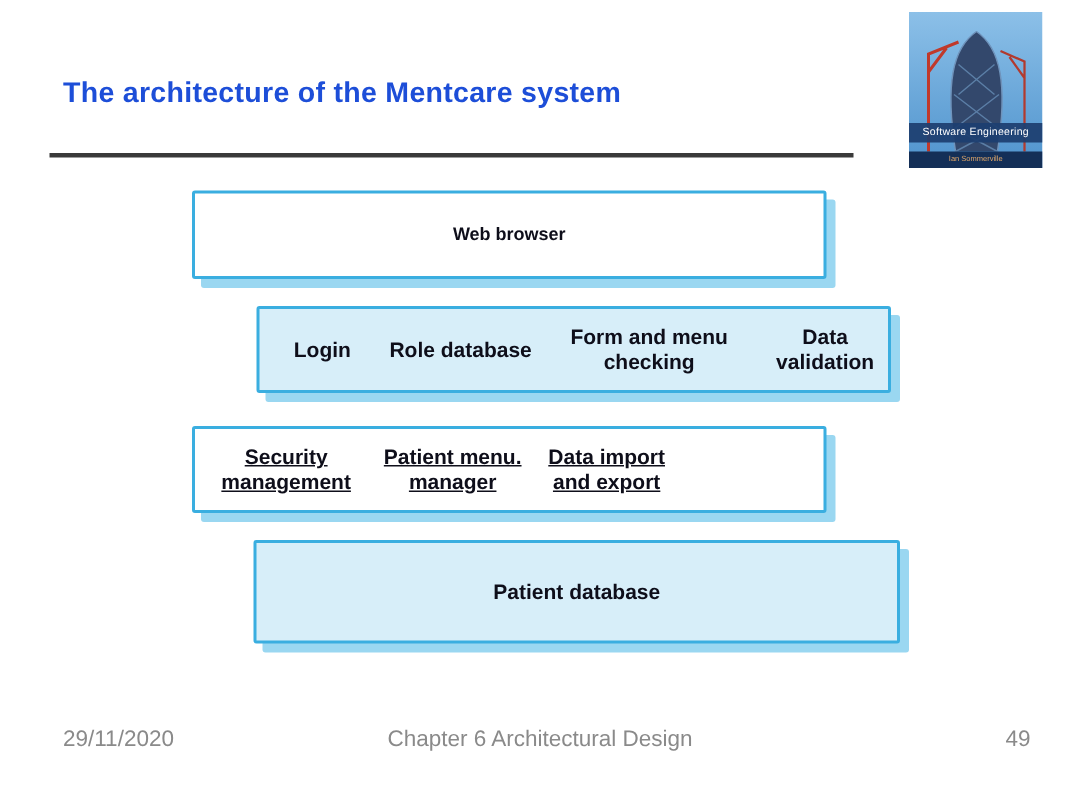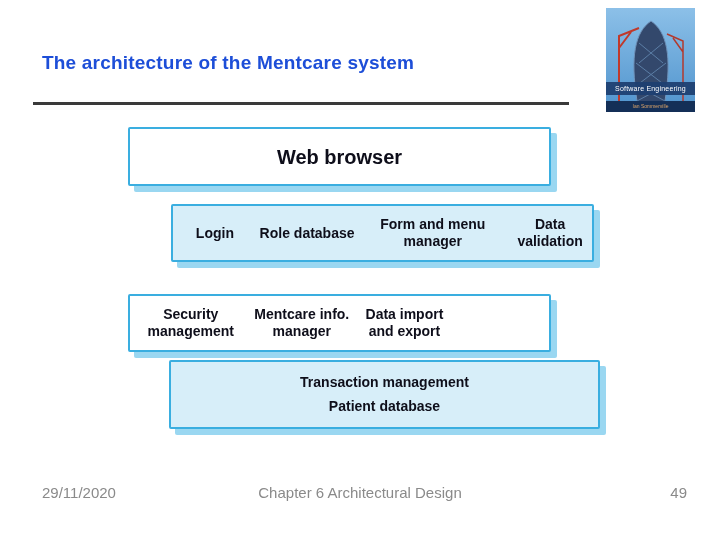--- a/index.html
+++ b/index.html
@@ -29,23 +29,23 @@
   .layer{
     position:absolute;left:128px;width:419px;
     border:2px solid #3aaee0;border-radius:2px;
     box-shadow:6px 6px 0 #9ad7f1;
     display:flex;align-items:center;justify-content:center;
     color:#0e0e1a;font-weight:bold;font-size:14px;line-height:1.2;
     text-align:center;
   }
   .fill-white{background:#ffffff;}
   .fill-blue{background:#d7eef9;margin-left:43px;}
-  .layer-1{top:127px;height:55px;font-size:20px;}
+  .layer-1{top:127px;height:55px;font-size:12px;}
   .layer-2{top:204px;height:54px;display:grid;grid-template-columns:20% 24% 36% 20%;}
-  .layer-3{top:294px;height:54px;display:grid;grid-template-columns:29% 24% 25% 22%;}
+  .layer-3{top:284px;height:54px;display:grid;grid-template-columns:29% 24% 25% 22%;text-decoration:underline;}
   .layer-4{top:360px;left:126px;width:427px;height:65px;flex-direction:column;gap:7px;}
   .cell{white-space:pre-line;align-self:center;}
   
   .footer-date,.footer-center,.footer-page{
     position:absolute;top:484px;font-size:15px;color:#8a8a8a;
   }
   .footer-date{left:42px;}
   .footer-center{left:0;right:0;text-align:center;}
   .footer-page{right:33px;}
 </style>
@@ -85,36 +85,35 @@
   <div>
 
     <div class="layer layer-1 fill-white">
       <div class="cell">Web browser</div>
     </div>
 
     <div class="layer layer-2 fill-blue">
       <div class="cell">Login</div>
       <div class="cell">Role database</div>
       <div class="cell">Form and menu
-manager</div>
+checking</div>
       <div class="cell">Data
 validation</div>
     </div>
 
     <div class="layer layer-3 fill-white">
       <div class="cell">Security
 management</div>
-      <div class="cell">Mentcare info.
+      <div class="cell">Patient menu.
 manager</div>
       <div class="cell">Data import
 and export</div>
     </div>
 
     <div class="layer layer-4 fill-blue">
-      <div class="cell">Transaction management</div>
       <div class="cell">Patient database</div>
     </div>
 
   </div>
 
   <div class="footer-date">29/11/2020</div>
   <div class="footer-center">Chapter 6 Architectural Design</div>
   <div class="footer-page">49</div>
 
 </div>

